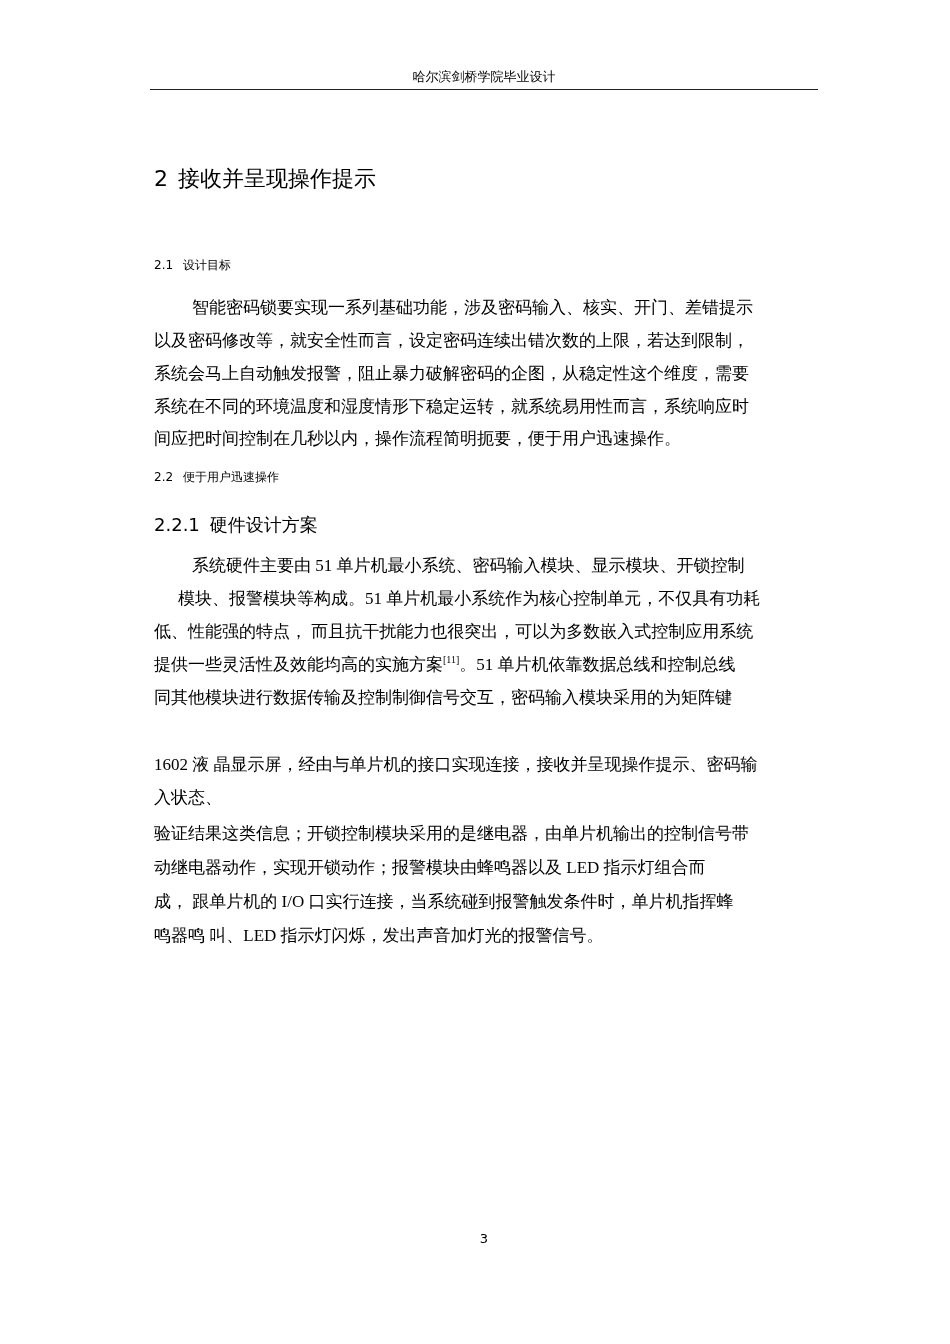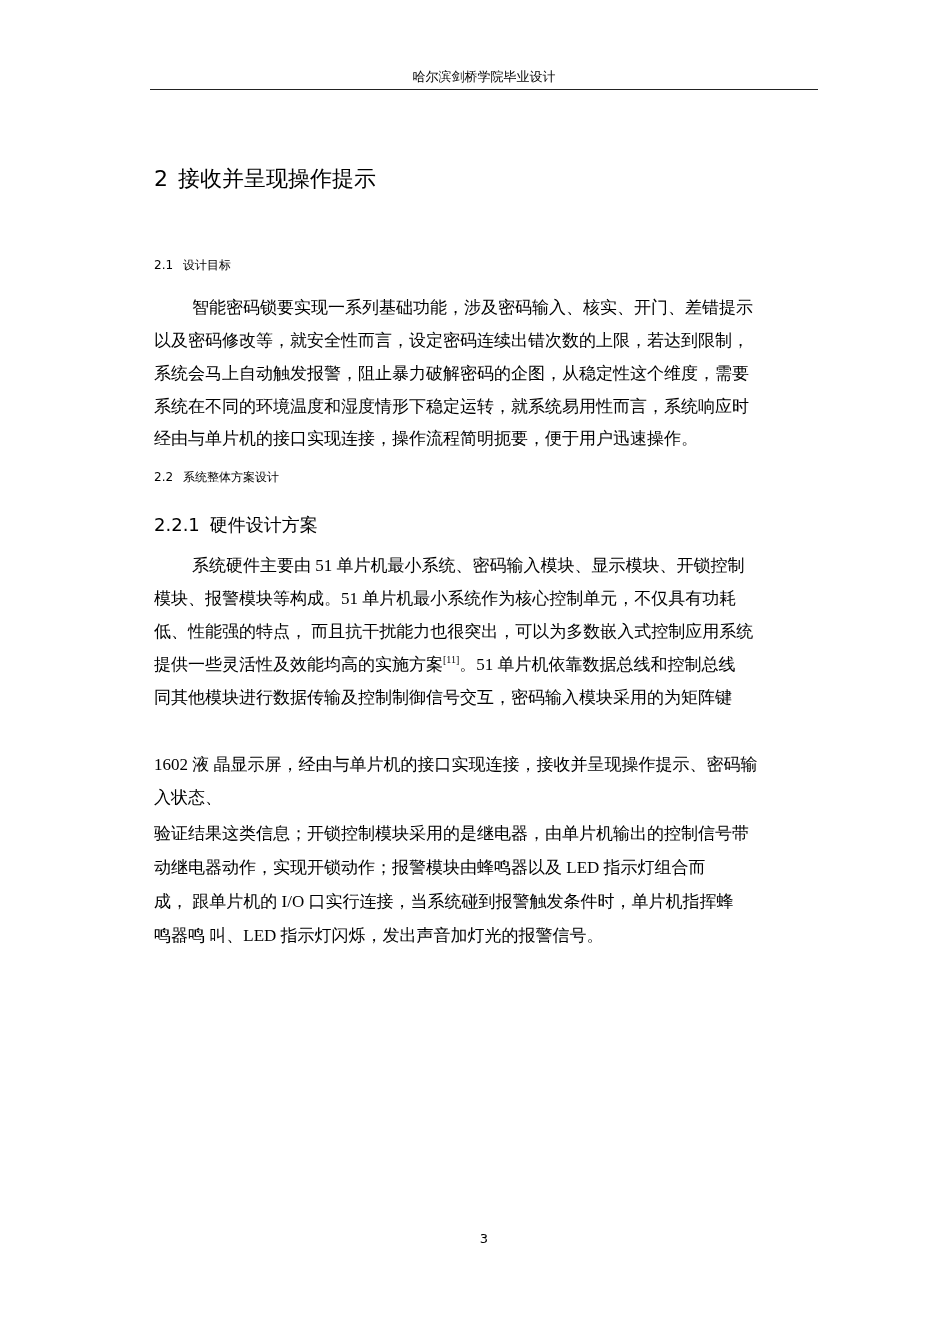--- a/index.html
+++ b/index.html
@@ -36,32 +36,32 @@
   </div>
 
   <div class="h2" style="top:251px;">
     <span class="num">2.1</span><span>设计目标</span>
   </div>
 
   <div class="line indent" style="top:296px;">智能密码锁要实现一系列基础功能，涉及密码输入、核实、开门、差错提示</div>
   <div class="line" style="top:329px;">以及密码修改等，就安全性而言，设定密码连续出错次数的上限，若达到限制，</div>
   <div class="line" style="top:362px;">系统会马上自动触发报警，阻止暴力破解密码的企图，从稳定性这个维度，需要</div>
   <div class="line" style="top:395px;">系统在不同的环境温度和湿度情形下稳定运转，就系统易用性而言，系统响应时</div>
-  <div class="line" style="top:427px;">经由与单片机的接口实现连接，操作流程简明扼要，便于用户迅速操作。</div>
+  <div class="line" style="top:427px;">间应把时间控制在几秒以内，操作流程简明扼要，便于用户迅速操作。</div>
 
   <div class="h2" style="top:463px;">
-    <span class="num">2.2</span><span>系统整体方案设计</span>
+    <span class="num">2.2</span><span>便于用户迅速操作</span>
   </div>
 
   <div class="h3" style="top:512px;">
     <span class="num">2.2.1</span><span>硬件设计方案</span>
   </div>
 
   <div class="line indent" style="top:554px;text-align:right;">系统硬件主要由  51 单片机最小系统、密码输入模块、显示模块、开锁控制</div>
-  <div class="line" style="top:587px;">模块、报警模块等构成。51  单片机最小系统作为核心控制单元，不仅具有功耗</div>
+  <div class="line" style="top:587px;margin-left:24px;">模块、报警模块等构成。51  单片机最小系统作为核心控制单元，不仅具有功耗</div>
   <div class="line" style="top:620px;">低、性能强的特点，   而且抗干扰能力也很突出，可以为多数嵌入式控制应用系统</div>
   <div class="line" style="top:653px;"><span>提供一些灵活性及效能均高的实施方案</span><sup>[11]</sup><span>。51  单片机依靠数据总线和控制总线</span></div>
   <div class="line" style="top:686px;">同其他模块进行数据传输及控制制御信号交互，密码输入模块采用的为矩阵键</div>
   <div class="line" style="top:753px;">1602 液    晶显示屏，经由与单片机的接口实现连接，接收并呈现操作提示、密码输</div>
   <div class="line" style="top:786px;">入状态、</div>
   <div class="line" style="top:822px;">验证结果这类信息；开锁控制模块采用的是继电器，由单片机输出的控制信号带</div>
   <div class="line" style="top:856px;">动继电器动作，实现开锁动作；报警模块由蜂鸣器以及  LED  指示灯组合而</div>
   <div class="line" style="top:890px;">成，   跟单片机的  I/O  口实行连接，当系统碰到报警触发条件时，单片机指挥蜂</div>
   <div class="line" style="top:924px;">鸣器鸣  叫、LED 指示灯闪烁，发出声音加灯光的报警信号。</div>
 

